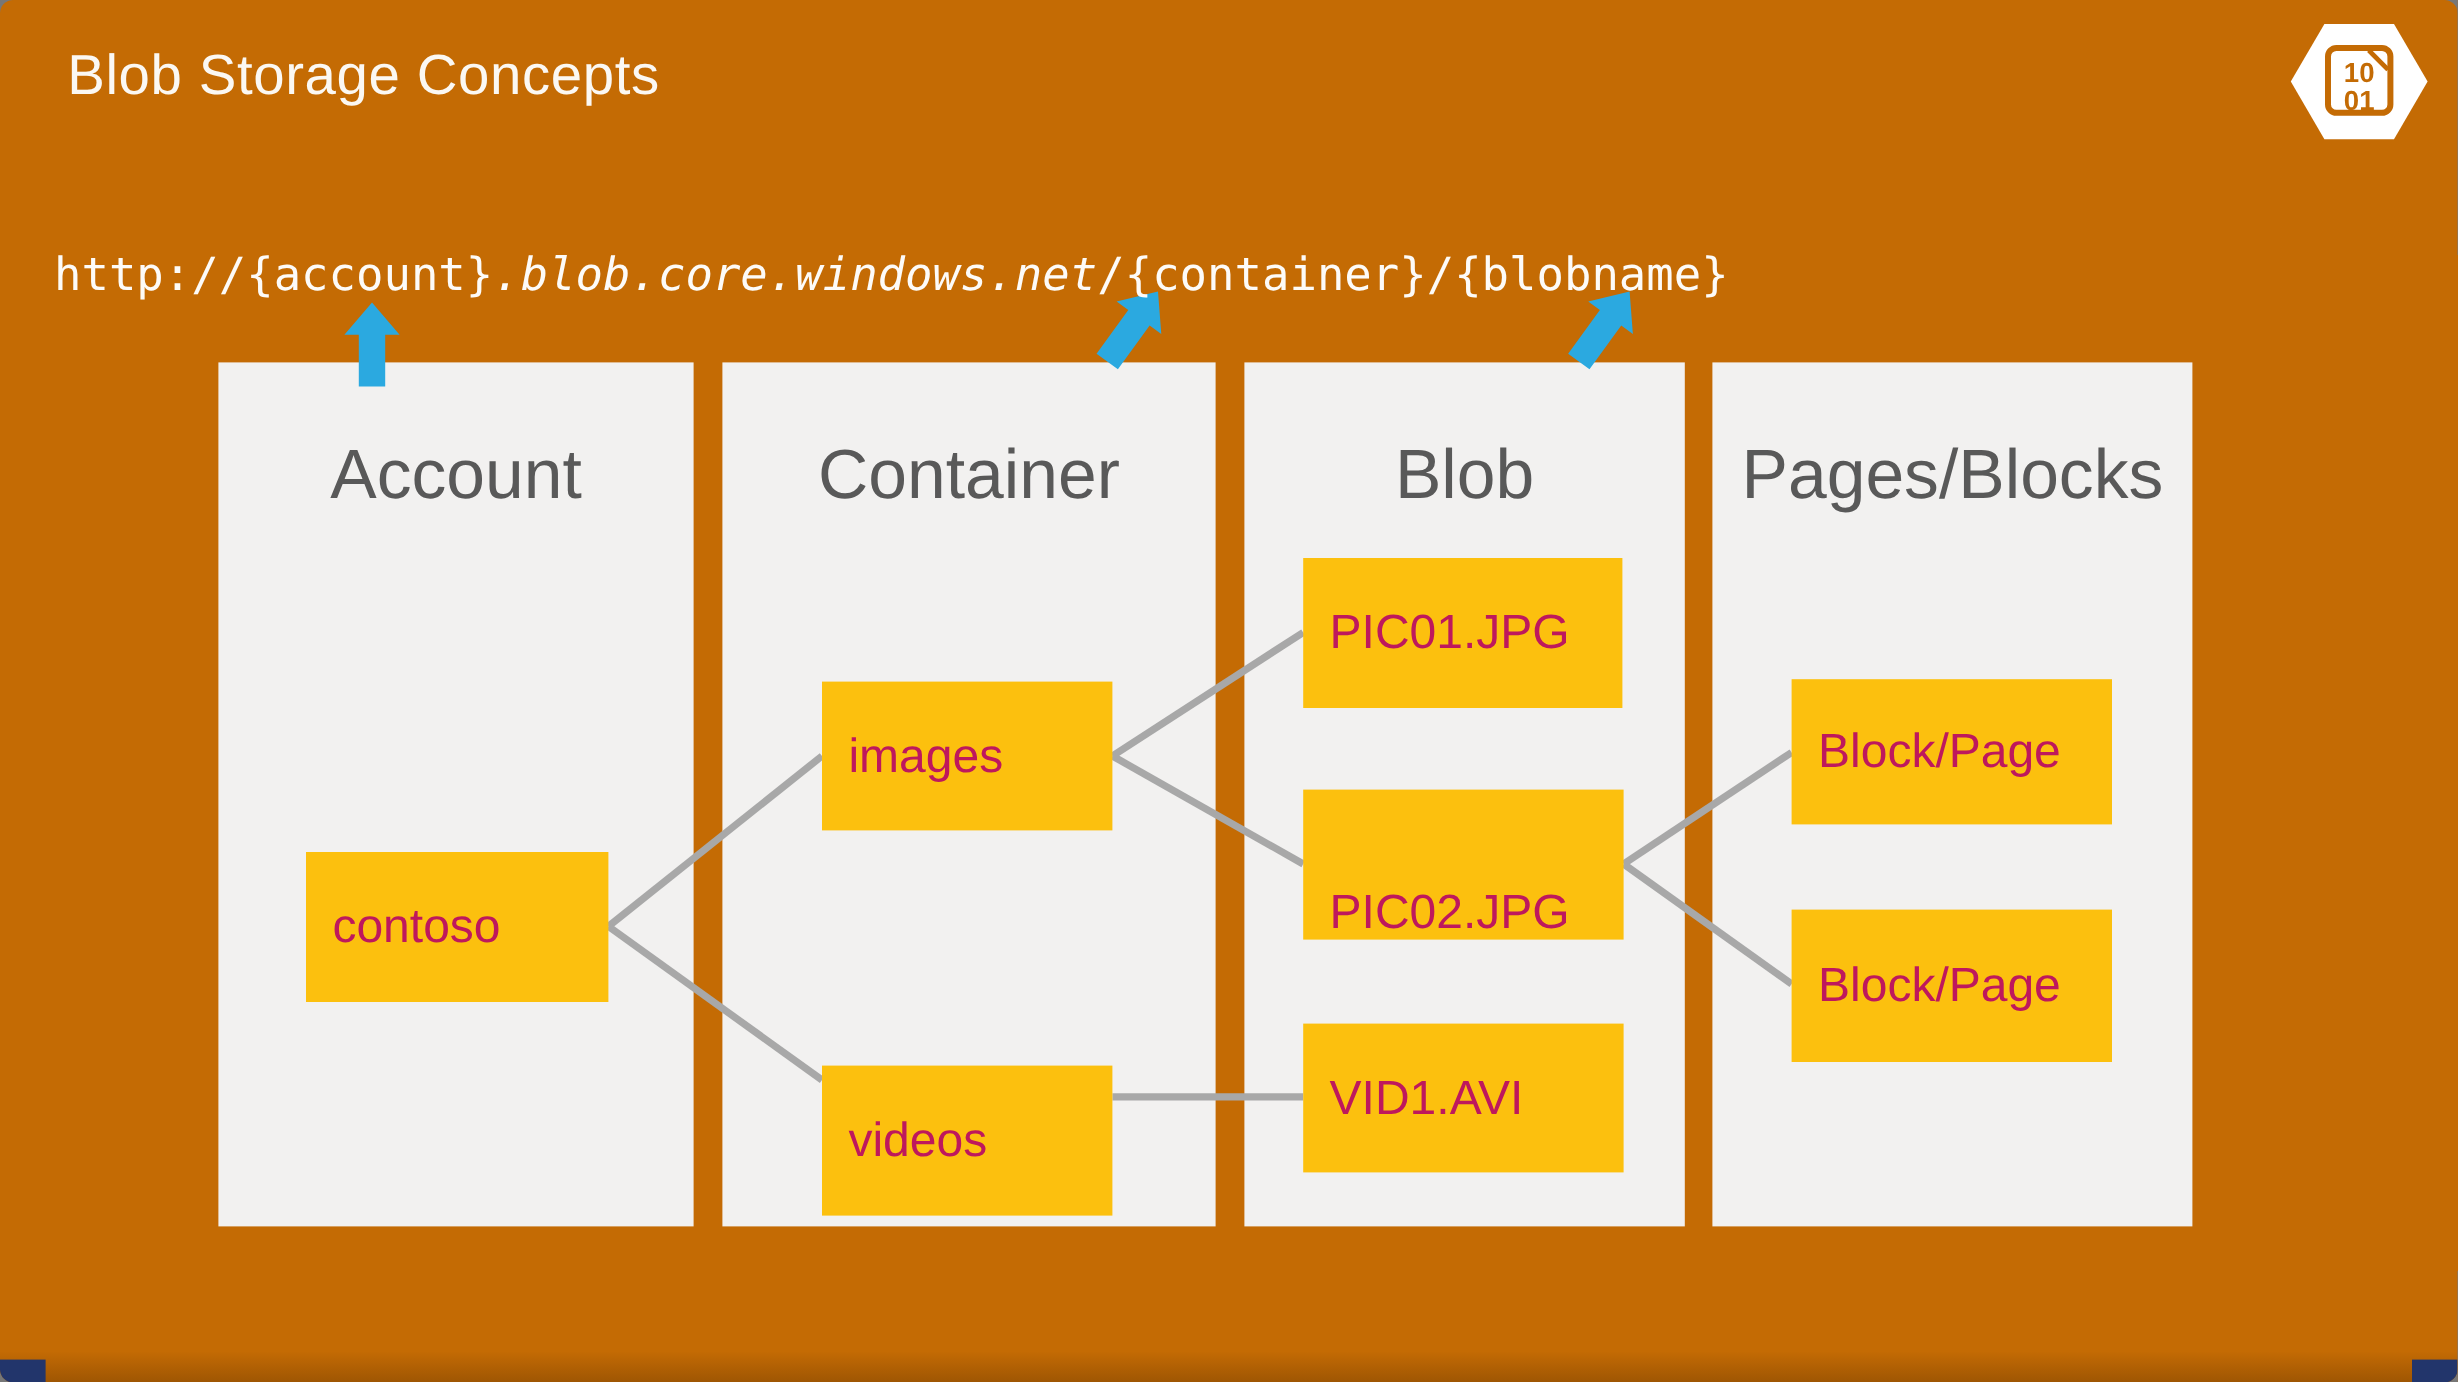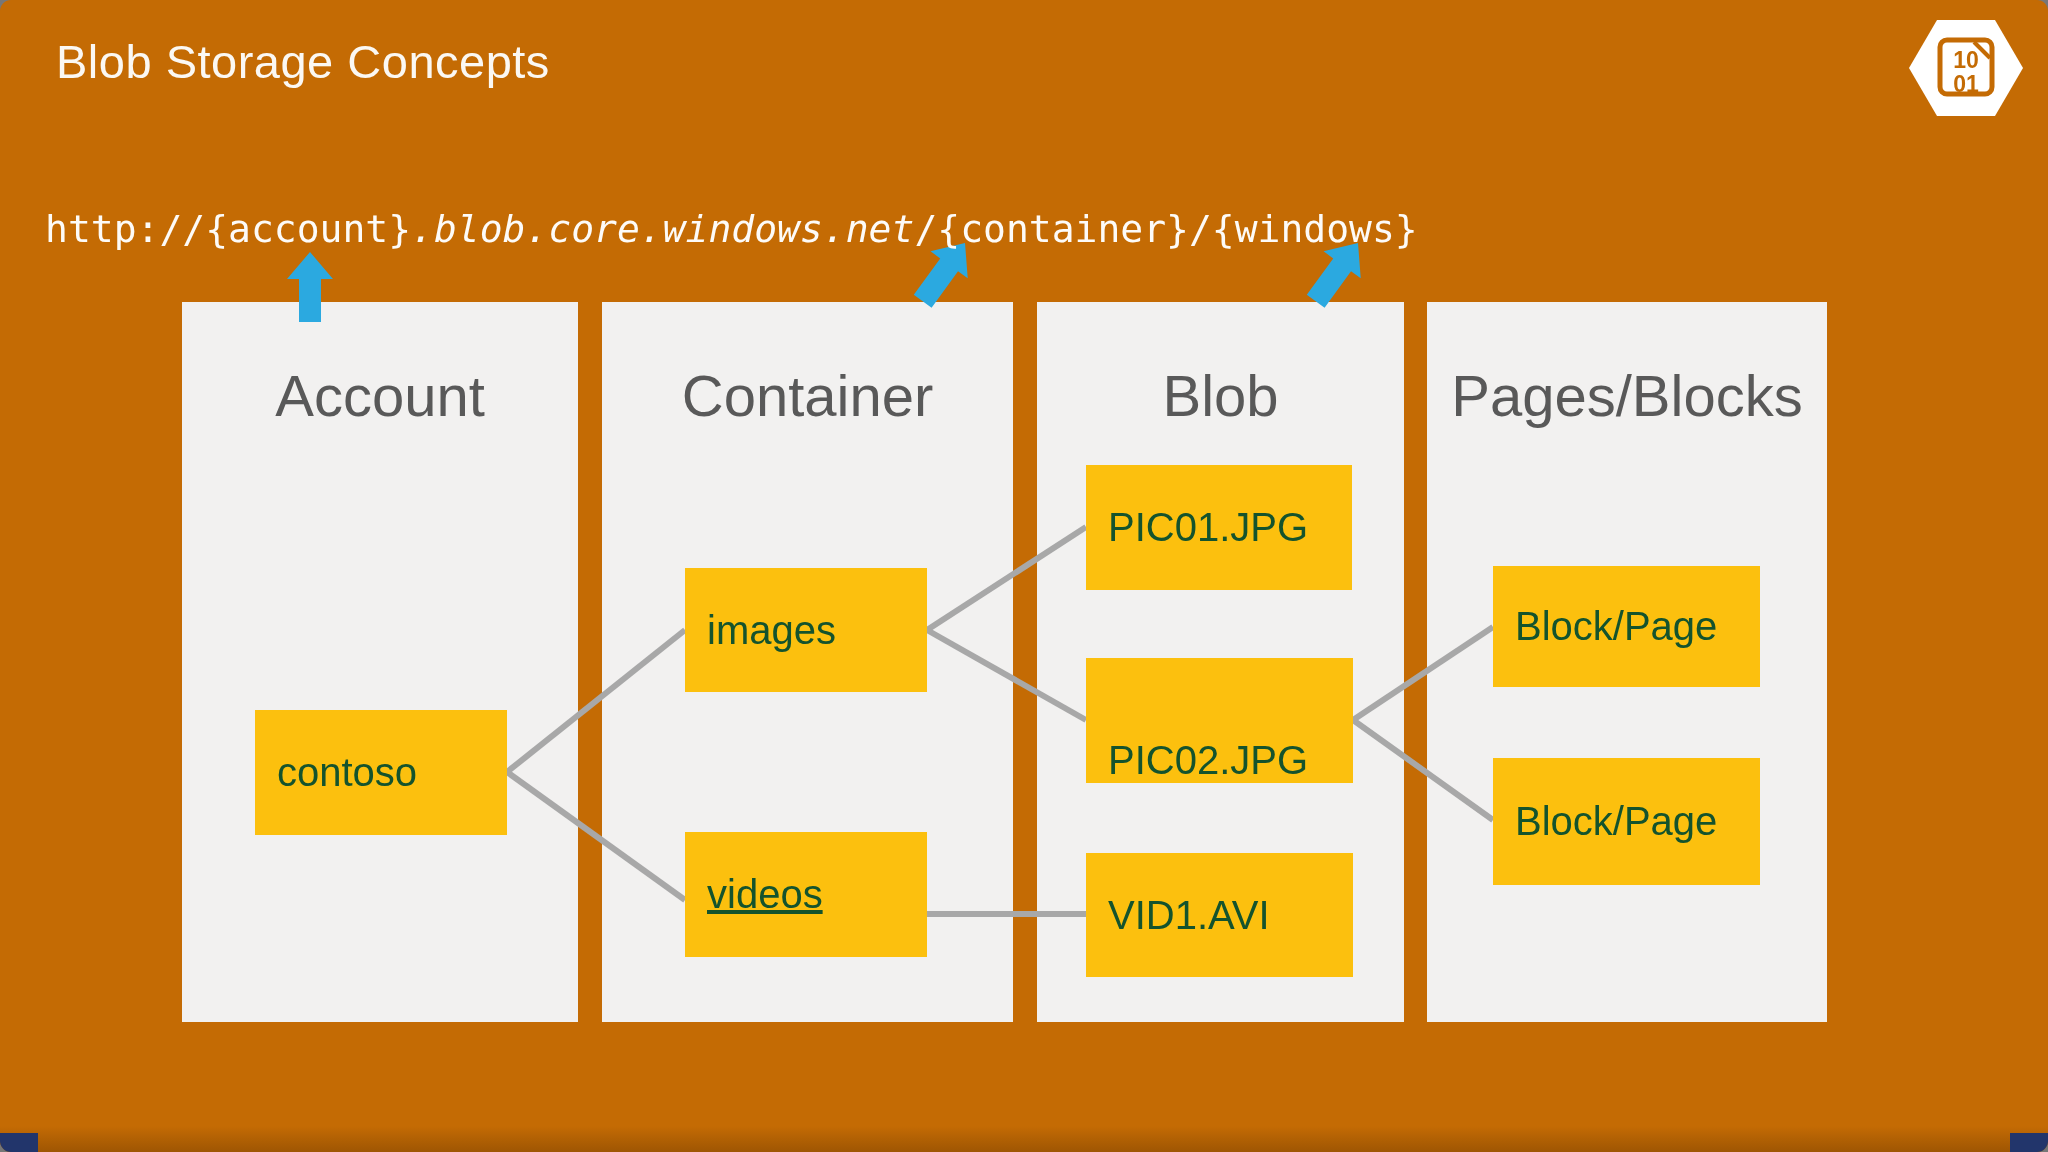--- a/index.html
+++ b/index.html
@@ -48,25 +48,25 @@
     color:var(--header-text,#595959);
   }
   #panel-account{left:182px;width:396px;}
   #panel-container{left:602px;width:411px;}
   #panel-blob{left:1037px;width:367px;}
   #panel-pages{left:1427px;width:400px;}
   
   .node{
     position:absolute;z-index:3;background:var(--box,#FCC00E);
     display:flex;align-items:center;box-sizing:border-box;padding-left:22px;
-    font-size:40px;color:#14532d;
+    font-size:40px;color:#be185d;
   }
   #node-contoso{left:255px;top:710px;width:252px;height:125px;}
   #node-images {left:685px;top:568px;width:242px;height:124px;}
-  #node-videos {left:685px;top:832px;width:242px;height:125px;text-decoration:underline;}
+  #node-videos {left:685px;top:888px;width:242px;height:125px;}
   #node-pic01  {left:1086px;top:465px;width:266px;height:125px;}
   #node-pic02  {left:1086px;top:658px;width:267px;height:125px;align-items:flex-end;}
   #node-vid1   {left:1086px;top:853px;width:267px;height:124px;}
   #node-bp1    {left:1493px;top:566px;width:267px;height:121px;}
   #node-bp2    {left:1493px;top:758px;width:267px;height:127px;}
   
   .footer-url{
     position:absolute;left:966px;top:1068px;transform:translateX(-50%);
     white-space:nowrap;font-size:38px;font-weight:300;
     color:var(--footer-text,#E8E1D8);z-index:5;
@@ -88,21 +88,21 @@
   <div class="slide-title">Blob Storage Concepts</div>
 
   <svg class="hex-icon" viewBox="0 0 120 104">
     <polygon class="hex" points="3,52 31,4 89,4 117,52 89,100 31,100"></polygon>
     <rect class="doc" x="34" y="24" width="52" height="54" rx="7"></rect>
     <path class="fold" d="M68,26 L84,42"></path>
     <text x="60" y="52">10</text>
     <text x="60" y="76">01</text>
   </svg>
 
-  <div class="url-line"><span>http://{account}</span><span class="it">.blob.core.windows.net</span><span>/{container}/{windows}</span></div>
+  <div class="url-line"><span>http://{account}</span><span class="it">.blob.core.windows.net</span><span>/{container}/{blobname}</span></div>
 
   <div class="panel" id="panel-account">
     <div class="panel-label">Account</div>
   </div>
   <div class="panel" id="panel-container">
     <div class="panel-label">Container</div>
   </div>
   <div class="panel" id="panel-blob">
     <div class="panel-label">Blob</div>
   </div>

